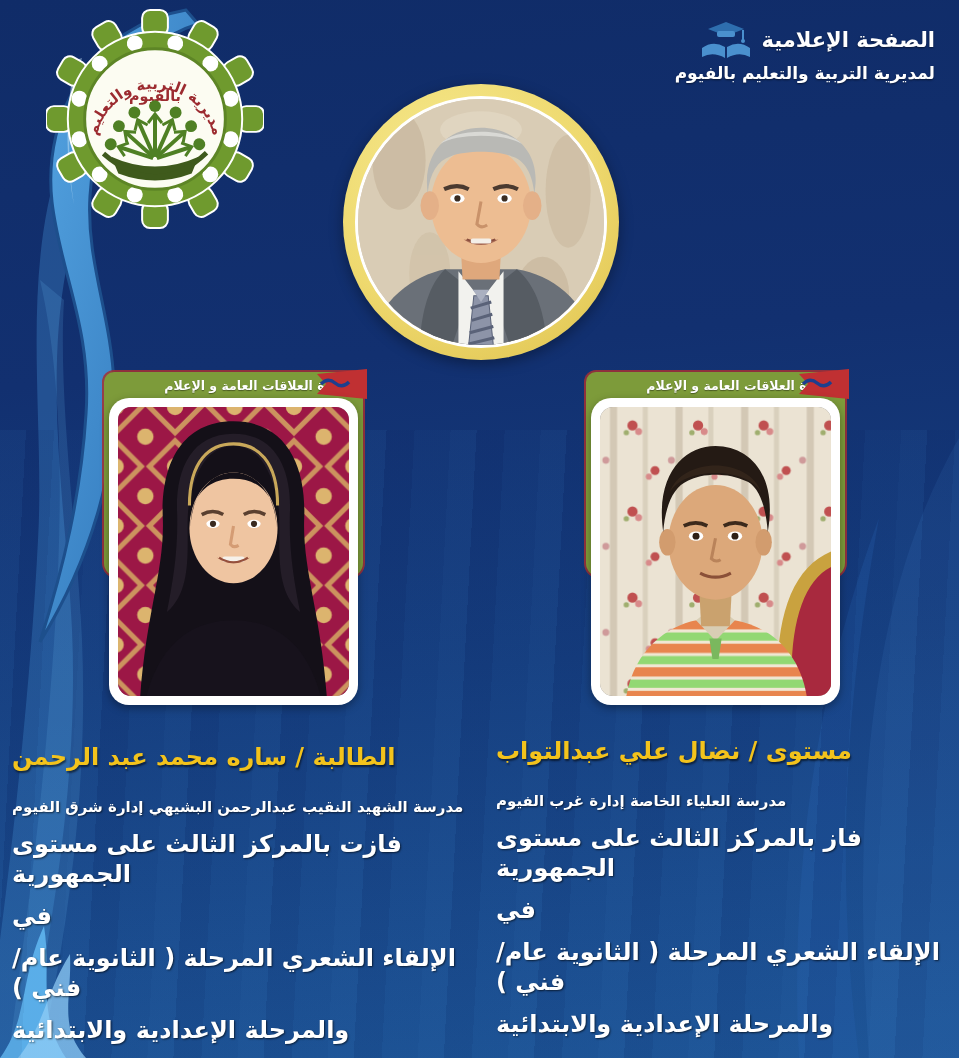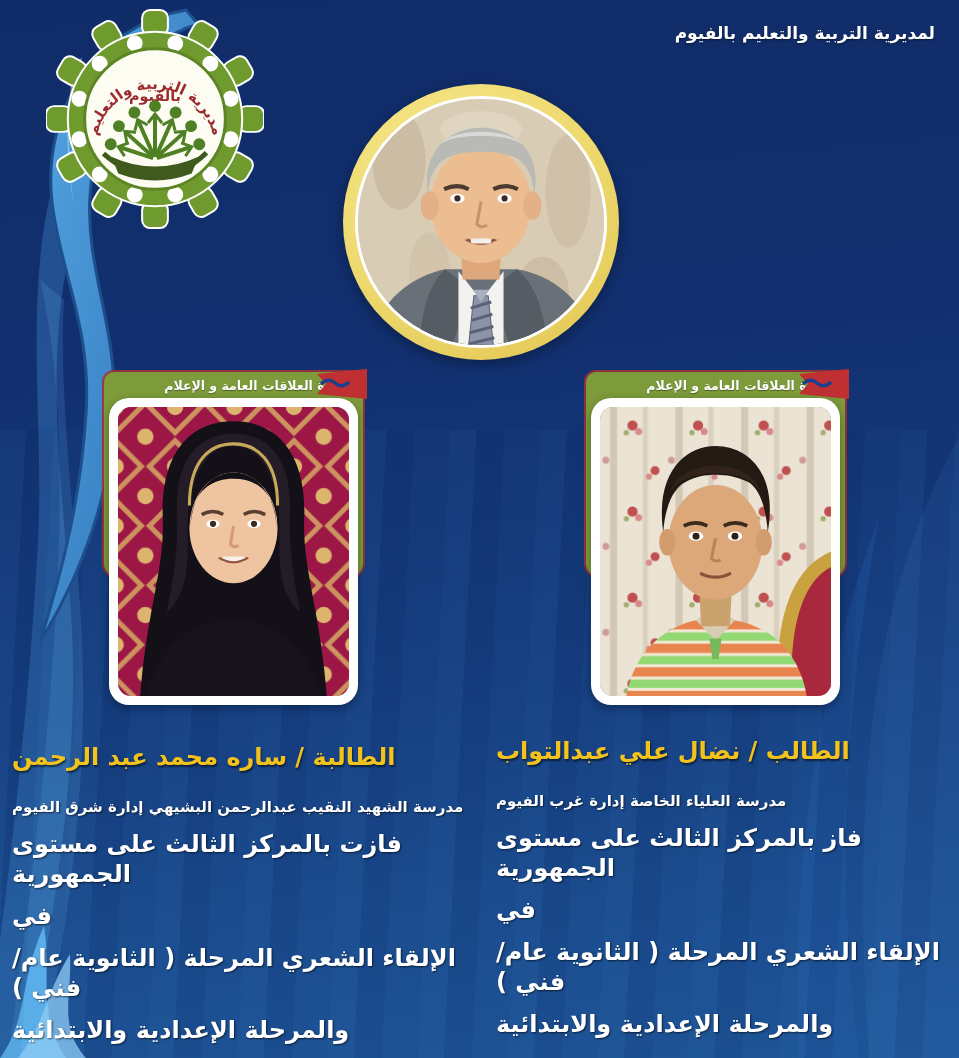--- a/index.html
+++ b/index.html
@@ -180,20 +180,31 @@
             <path d="M103,122 L110,113 L117,122" fill="none" stroke-width="3"></path>
             <circle cx="110" cy="105" r="6" stroke="none"></circle>
           </g>
       </g>
       <path d="M66,150 Q110,170 154,150 L147,167 Q110,181 73,167 Z" fill="#3f5a1c"></path>
       <path d="M58,147 Q112,194 162,146" stroke="#3f5a1c" stroke-width="5" fill="none"></path>
     </svg>
   </div>
 
   <div class="page-title">
+    <div class="row1">
+      <span class="t1">الصفحة الإعلامية</span>
+      <svg width="52" height="40" viewBox="0 0 52 40">
+        <path d="M2,28 Q13,20 25,27 L25,38 Q13,31 2,37 Z" fill="#4a90ce"></path>
+        <path d="M50,28 Q39,20 27,27 L27,38 Q39,31 50,37 Z" fill="#4a90ce"></path>
+        <path d="M26,2 L44,9 L26,16 L8,9 Z" fill="#2e6eae"></path>
+        <rect x="17" y="11" width="18" height="6" rx="2" fill="#4a90ce"></rect>
+        <line x1="43" y1="10" x2="43" y2="20" stroke="#4a90ce" stroke-width="2"></line>
+        <circle cx="43" cy="21" r="2" fill="#4a90ce"></circle>
+      </svg>
+    </div>
     <div class="t2">لمديرية التربية والتعليم بالفيوم</div>
   </div>
 
   <div class="director">
     <div class="inner">
       <svg viewBox="0 0 240 240" preserveAspectRatio="xMidYMid slice">
         <rect width="240" height="240" fill="#d9ccb5"></rect>
         <g opacity=".55">
           <ellipse cx="40" cy="60" rx="26" ry="48" fill="#c2b095"></ellipse>
           <ellipse cx="205" cy="90" rx="22" ry="55" fill="#c8b79c"></ellipse>
@@ -355,21 +366,21 @@
   <div class="stu-col col-left">
     <div class="name">الطالبة /  ساره محمد عبد الرحمن</div>
     <div class="school">مدرسة الشهيد النقيب  عبدالرحمن البشيهي إدارة شرق الفيوم</div>
     <div class="ach">فازت بالمركز الثالث على مستوى الجمهورية</div>
     <div class="ach">في</div>
     <div class="ach">الإلقاء الشعري المرحلة ( الثانوية  عام/فني )</div>
     <div class="ach">والمرحلة الإعدادية والابتدائية</div>
   </div>
 
   <div class="stu-col col-right">
-    <div class="name">الطالب /  نضال علي عبدالتواب</div>
+    <div class="name">مستوى /  نضال علي عبدالتواب</div>
     <div class="school">مدرسة العلياء الخاصة إدارة غرب الفيوم</div>
     <div class="ach">فاز بالمركز الثالث على مستوى الجمهورية</div>
     <div class="ach">في</div>
     <div class="ach">الإلقاء الشعري المرحلة ( الثانوية  عام/فني )</div>
     <div class="ach">والمرحلة الإعدادية والابتدائية</div>
   </div>
 
 </div>
 
 </body></html>

